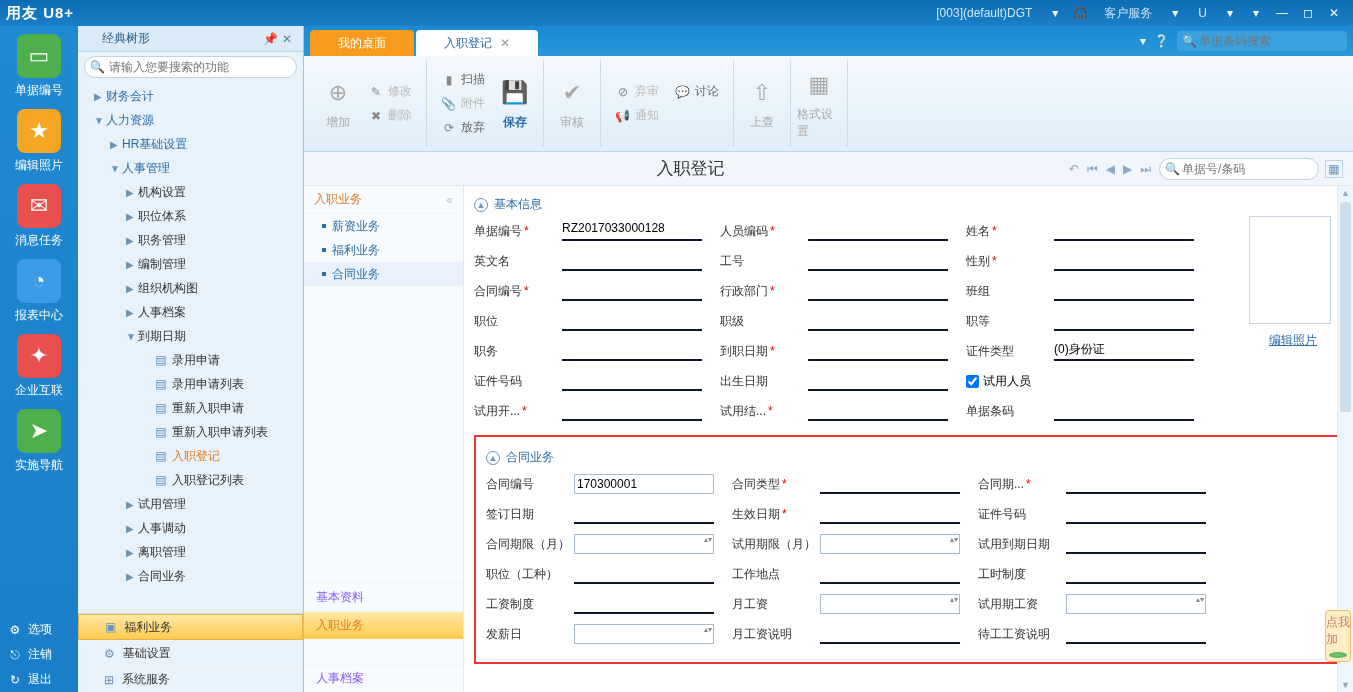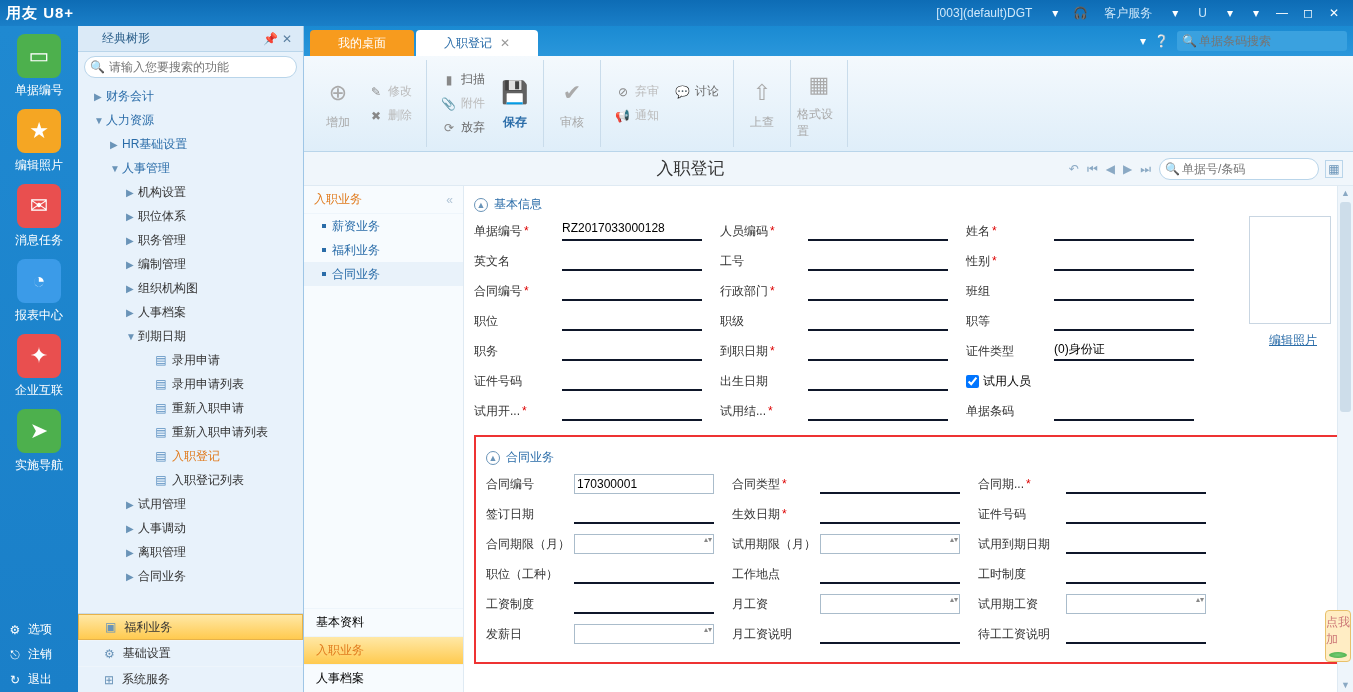--- a/index.html
+++ b/index.html
@@ -86,21 +86,21 @@
 .body-split { flex: 1; display: flex; overflow: hidden; }
 .secnav { width: 160px; background: #f7fbfe; border-right: 1px solid #dfeaf3; display: flex; flex-direction: column; }
 .secnav .hdr { height: 28px; display: flex; align-items: center; padding: 0 10px; color: #e07b1e; border-bottom: 1px solid #eef5fb; }
 .secnav .hdr .cc { margin-left: auto; color: #b0c4d6; }
 .secnav .item { height: 24px; display: flex; align-items: center; padding-left: 18px; color: #2a6ca8; cursor: pointer; }
 .secnav .item.sel { background: #e9f2fa; }
 .secnav .item .dot { width: 4px; height: 4px; background: #2a6ca8; margin-right: 6px; }
 .secnav .spacer { flex: 1; }
 .secnav .bt { height: 28px; display: flex; align-items: center; padding-left: 12px; border-top: 1px solid #eef5fb; cursor: pointer; }
 .secnav .bt.orange { color: #e07b1e; background: linear-gradient(#ffe8a6,#ffca4f); }
-.secnav .bt.blue { color: #000000; }
+.secnav .bt.blue { color: #8b5cf6; margin-top: 25px; }
 
 
 .formarea { flex: 1; overflow: auto; padding: 6px 10px 6px 10px; position: relative; }
 .section-title { display: flex; align-items: center; gap: 6px; color: #2a6ca8; margin: 4px 0 8px 0; }
 .section-title .circ { width: 14px; height: 14px; border: 1px solid #6a94b8; border-radius: 50%; display: flex; align-items: center; justify-content: center; font-size: 9px; color: #6a94b8; }
 .form-grid { display: grid; grid-template-columns: 70px 140px 70px 140px 70px 140px 70px; column-gap: 18px; row-gap: 10px; align-items: center; }
 .form-grid .lbl { color: #333; white-space: nowrap; }
 .form-grid .req { color: #d00; margin-left: 2px; }
 .form-grid .val { border-bottom: 2px solid #0f172a; height: 20px; min-width: 130px; }
 .form-grid input[type=text] { border: none; border-bottom: 1px solid #c9d6e2; height: 20px; width: 100%; padding: 0 2px; }

